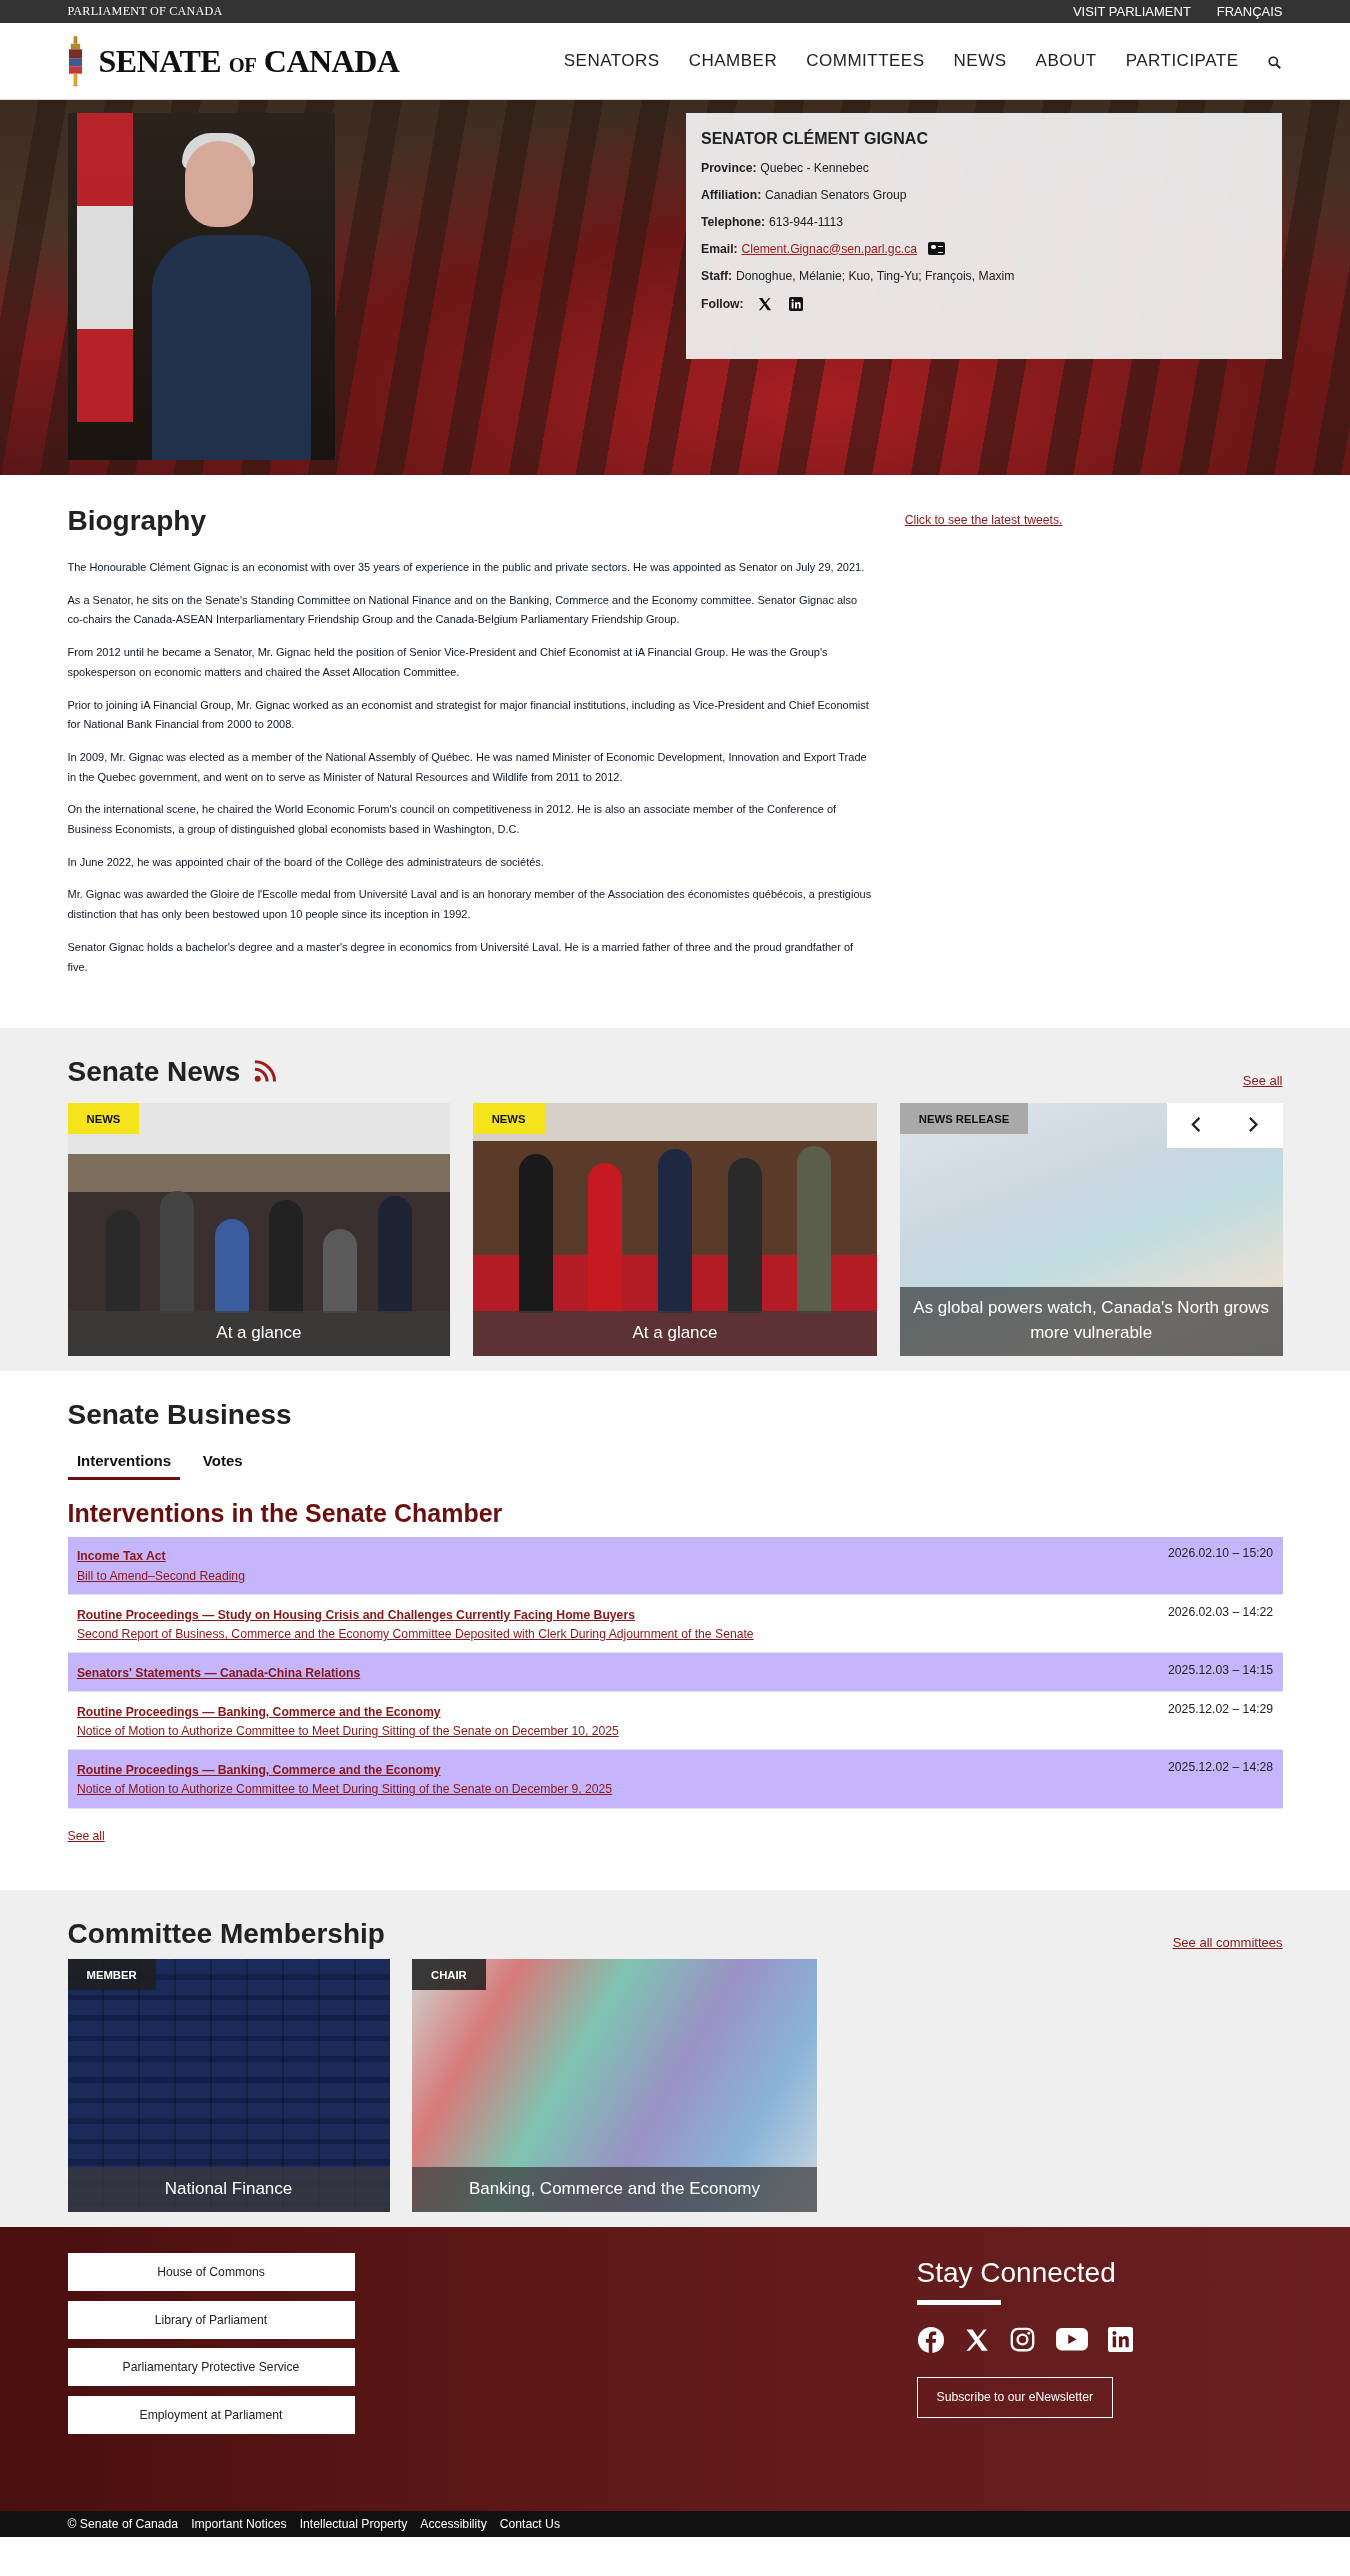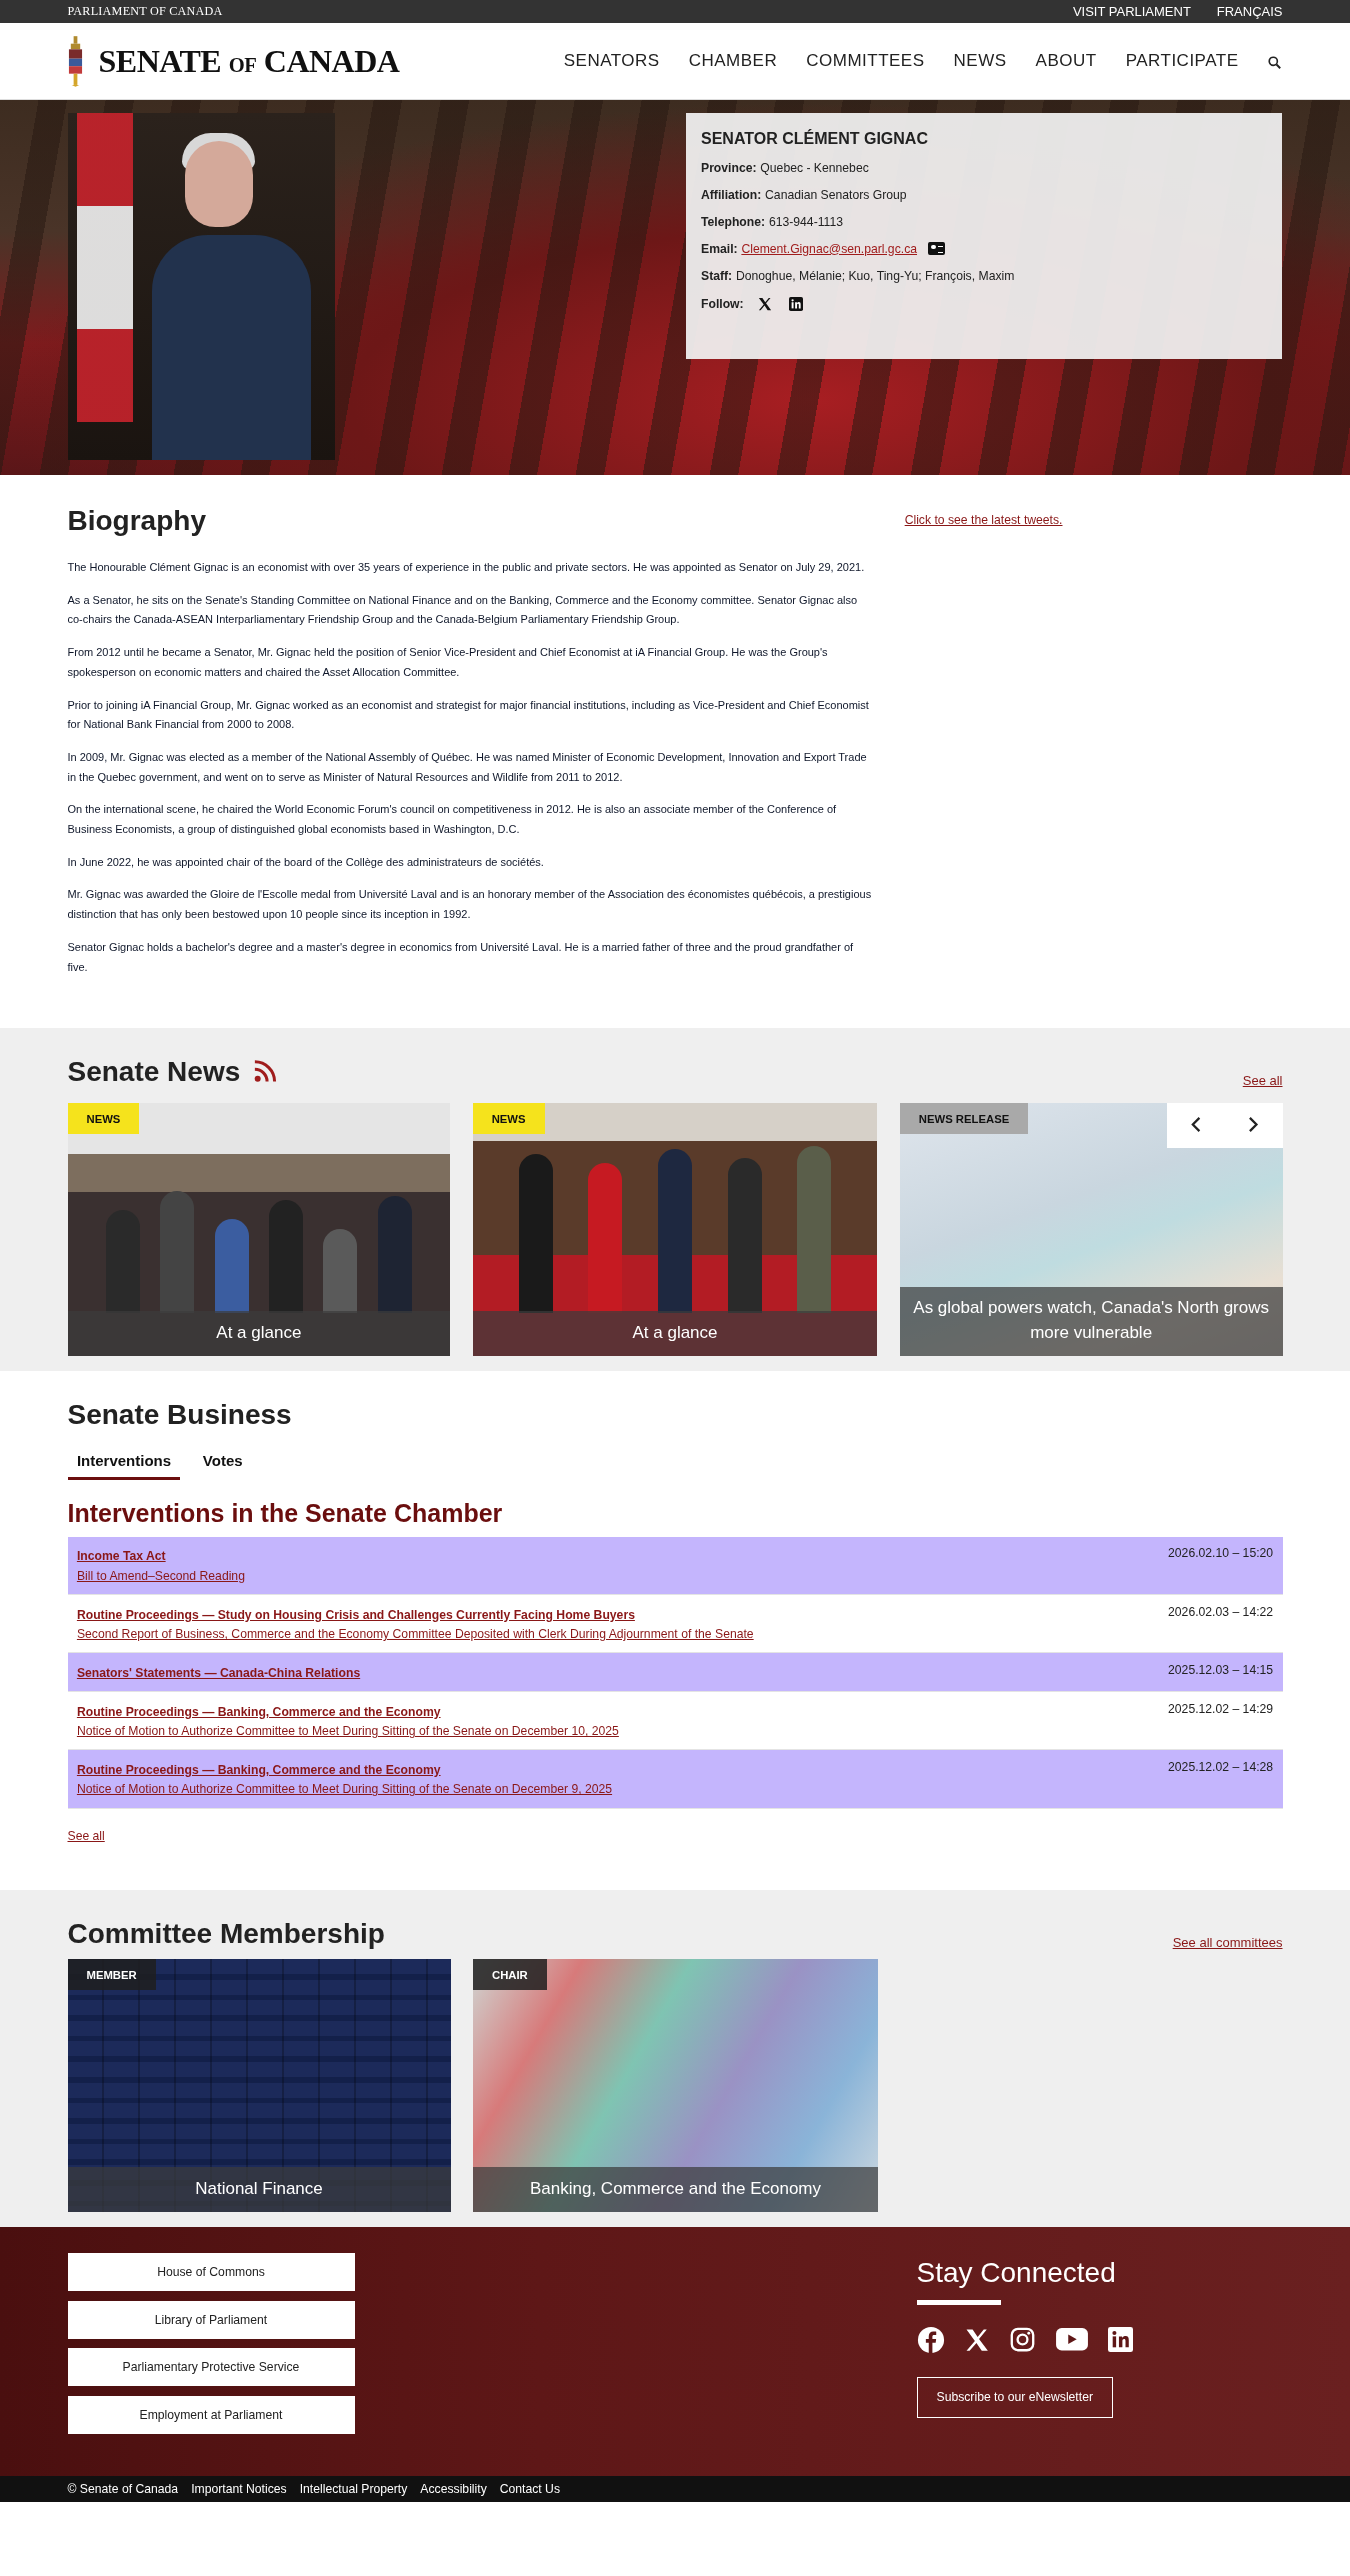--- a/index.html
+++ b/index.html
@@ -89,21 +89,21 @@
   
   .committees { background: #efefef; padding: 28px 0 15px; }
   .img-board { background:
       repeating-linear-gradient(90deg, transparent 0 34px, rgba(0,0,0,0.25) 34px 36px),
       repeating-linear-gradient(180deg, #1c2a5a 0 15px, #13204a 15px 20.6px),
       linear-gradient(90deg, #0c3b6b, #4a1a6b); }
   .img-money { background: linear-gradient(120deg, #cfd7d4 0%, #d77a7a 20%, #7fc4b2 40%, #9a92c4 60%, #8ab4d8 80%, #cfd9e0 100%); }
   .tag-dark { background: rgba(30,30,30,0.85); color: #fff; }
 
   
-  .footer { background: linear-gradient(90deg, #4a0f0f 0%, #5e1717 40%, #6a2020 100%); height: 249px; position: relative; overflow: hidden; }
+  .footer { background: linear-gradient(90deg, #4a0f0f 0%, #5e1717 40%, #6a2020 100%); height: 284px; position: relative; overflow: hidden; }
   .footer .wrap { display: flex; justify-content: space-between; padding-top: 26px; }
   .foot-links { display: flex; flex-direction: column; gap: 9.4px; width: 287px; }
   .foot-links a { display: block; background: #fff; color: #222; text-decoration: none; text-align: center; height: 38px; line-height: 38px; font-size: 12.2px; }
   .stay { width: 287px; color: #fff; padding-right: 0; margin-right: 0; }
   .stay h3 { font-size: 28px; font-weight: normal; margin-top: 3.8px; }
   .stay .bar { width: 84px; height: 4.7px; background: #fff; margin: 11.3px 0 20.6px; }
   .social { display: flex; gap: 20.6px; align-items: center; margin-bottom: 20.6px; }
   .subscribe { display: inline-block; border: 0.9px solid #fff; color: #fff; text-decoration: none; padding: 12.2px 19px; font-size: 12.2px; }
   .bottom { background: #111; height: 26px; color: #fff; font-size: 12.2px; }
   .bottom .wrap { display: flex; gap: 13px; align-items: center; height: 26px; }
@@ -330,21 +330,21 @@
   </div>
 </div>
 
 <div class="committees">
   <div class="wrap">
     <div class="sec-head" style="margin-bottom:9px;">
       <h2>Committee Membership</h2>
       <a href="#">See all committees</a>
     </div>
     <div class="cards">
-      <a href="#" class="card img-board" style="width:383px;">
+      <a href="#" class="card img-board" style="width:322px;">
         <span class="tag tag-dark">MEMBER</span>
         <div class="caption">National Finance</div>
       </a>
       <a href="#" class="card img-money" style="width:405px;">
         <span class="tag tag-dark">CHAIR</span>
         <div class="caption">Banking, Commerce and the Economy</div>
       </a>
     </div>
   </div>
 </div>

